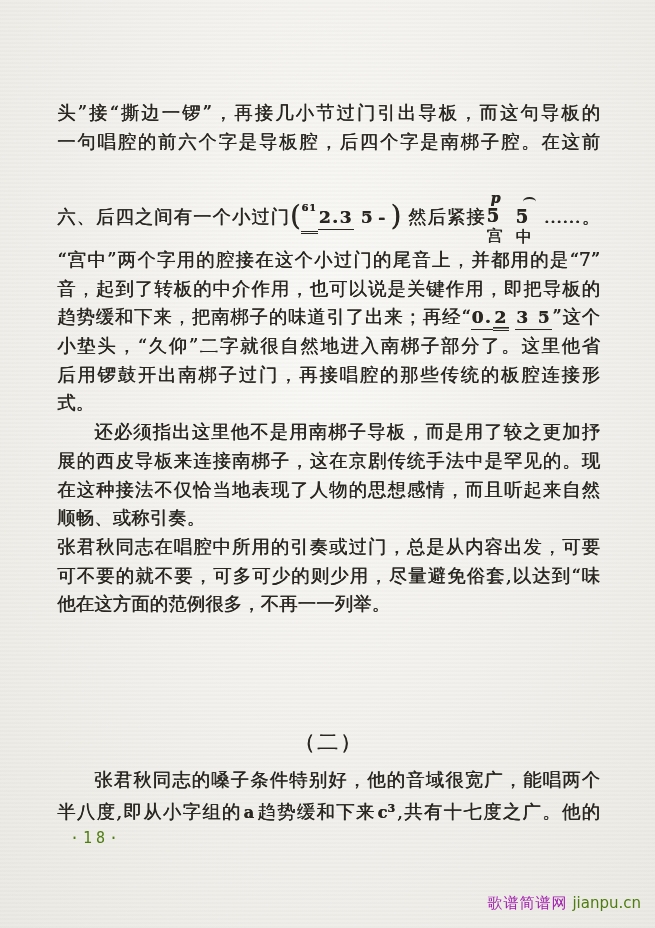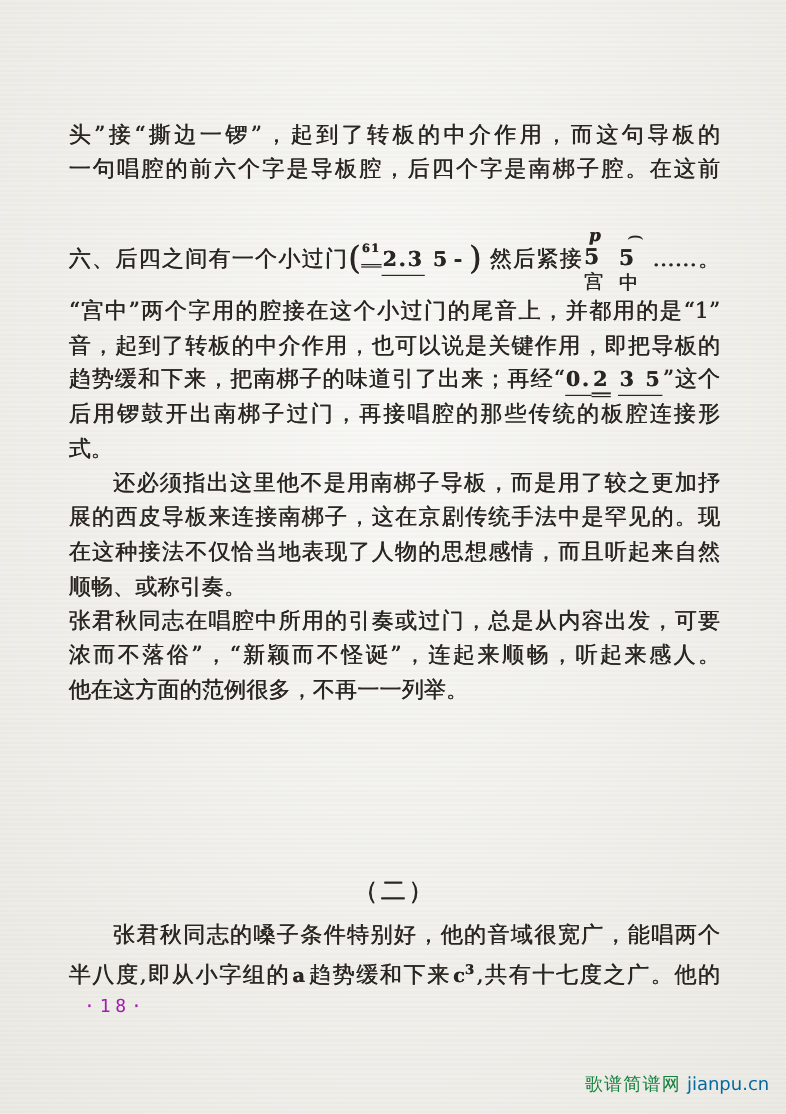--- a/index.html
+++ b/index.html
@@ -28,21 +28,21 @@
   .notation-line{
     position:absolute;left:57px;top:185px;width:543px;height:61px;
     line-height:61px;font-size:18.5px;
     text-align:justify;text-align-last:justify;
     text-shadow:0.4px 0 0 currentColor;
   }
   .mparen{font-family:"DejaVu Serif",serif;font-size:27px;vertical-align:-2px;font-weight:normal;}
   .grace{
     display:inline-block;font-family:"DejaVu Serif",serif;font-weight:bold;
     font-size:9.5px;line-height:10px;letter-spacing:1px;
-    border-bottom:3px double #2a2722;vertical-align:12px;padding:0 1px 7px;
+    border-bottom:3px double #2a2722;vertical-align:12px;padding:0 1px 18px;
   }
   .mnum{
     font-family:"DejaVu Serif",serif;font-weight:bold;font-size:17px;letter-spacing:1.5px;margin-top:27px;
   }
   .u{border-bottom:1.6px solid #2a2722;padding:0 1px 1.5px;}
   .u2{
     padding:0 1px 4px;
     background-image:linear-gradient(#2a2722,#2a2722),linear-gradient(#2a2722,#2a2722);
     background-size:100% 1.6px,100% 1.6px;
     background-position:0 100%,0 calc(100% - 3px);
@@ -68,53 +68,54 @@
     border-top:2px solid #2a2722;border-radius:50% 50% 0 0;
   }
   
   .section-heading{
     position:absolute;left:57px;top:726px;width:543px;height:32px;line-height:32px;
     text-align:center;font-size:21px;letter-spacing:2px;
     text-shadow:0.4px 0 0 currentColor;
   }
   .page-number{
     position:absolute;left:70px;top:830px;height:17px;line-height:17px;
-    font-family:"DejaVu Sans Mono",monospace;font-size:15px;letter-spacing:4px;color:#a21caf;
+    font-family:"DejaVu Sans Mono",monospace;font-size:15px;letter-spacing:4px;color:#4d7c0f;
   }
   .watermark{
     position:absolute;right:14px;top:894px;height:18px;line-height:18px;
     font-size:15px;font-family:"DejaVu Sans",sans-serif;
   }
-  .watermark .wm-name{color:#15803d;letter-spacing:1px;}
-  .watermark .wm-url{color:#0369a1;margin-left:5px;}
+  .watermark .wm-name{color:#a21caf;letter-spacing:1px;}
+  .watermark .wm-url{color:#4d7c0f;margin-left:5px;}
   .latin-note{font-family:"DejaVu Serif",serif;font-weight:bold;font-size:16px;padding:0 2px;}
   sup.smallsup{font-size:11px;vertical-align:6px;}
 </style>
 </head>
 <body>
 
 <div class="tblock" style="top:99px">
-  <div class="ln">头”接“撕边一锣”，起到了转板的中介作用，而这句导板的</div>
+  <div class="ln">头”接“撕边一锣”，再接几小节过门引出导板，而这句导板的</div>
   <div class="ln">一句唱腔的前六个字是导板腔，后四个字是南梆子腔。在这前</div>
 </div>
 
 <div class="notation-line"><span>六、后四之间有一个小过门</span><span class="mparen">(</span><span class="grace">61</span><span class="mnum u">2.3</span>&nbsp;<span class="mnum">5</span><span class="mnum mdash">-</span><span class="mparen">)</span>&nbsp;<span>然后紧接</span><span class="stack"><span class="above">p</span><span class="notenum">5</span><span class="below">宫</span></span><span class="stack"><span class="arc"></span><span class="notenum">5</span><span class="below">中</span></span><span>……。</span></div>
 
 <div class="tblock" style="top:246px">
-  <div class="ln">“宫中”两个字用的腔接在这个小过门的尾音上，并都用的是“1”</div>
+  <div class="ln">“宫中”两个字用的腔接在这个小过门的尾音上，并都用的是“7”</div>
   <div class="ln">音，起到了转板的中介作用，也可以说是关键作用，即把导板的</div>
   <div class="ln"><span>趋势缓和下来，把南梆子的味道引了出来；再经“</span><span class="mnum u">0.</span><span class="mnum u2">2</span>&nbsp;<span class="mnum u">3 5</span><span>”这个</span></div>
+  <div class="ln">小垫头，“久仰”二字就很自然地进入南梆子部分了。这里他省</div>
   <div class="ln">后用锣鼓开出南梆子过门，再接唱腔的那些传统的板腔连接形</div>
   <div class="ln endline">式。</div>
   <div class="ln indent">还必须指出这里他不是用南梆子导板，而是用了较之更加抒</div>
   <div class="ln">展的西皮导板来连接南梆子，这在京剧传统手法中是罕见的。现</div>
   <div class="ln">在这种接法不仅恰当地表现了人物的思想感情，而且听起来自然</div>
   <div class="ln endline">顺畅、或称引奏。</div>
   <div class="ln">张君秋同志在唱腔中所用的引奏或过门，总是从内容出发，可要</div>
-  <div class="ln">浓而不落俗”，“新颖而不怪诞”，连起来顺畅，听起来感人。</div>
+  <div class="ln">可不要的就不要，可多可少的则少用，尽量避免俗套,以达到“味</div>
   <div class="ln endline">他在这方面的范例很多，不再一一列举。</div>
 </div>
 
 <div class="section-heading">（二）</div>
 
 <div class="tblock" style="top:766px">
   <div class="ln indent">张君秋同志的嗓子条件特别好，他的音域很宽广，能唱两个</div>
   <div class="ln"><span>半八度,即从小字组的</span><span class="latin-note">a</span><span>趋势缓和下来</span><span class="latin-note"><span>c</span><sup class="smallsup">3</sup></span><span>,共有十七度之广。他的</span></div>
 </div>
 

